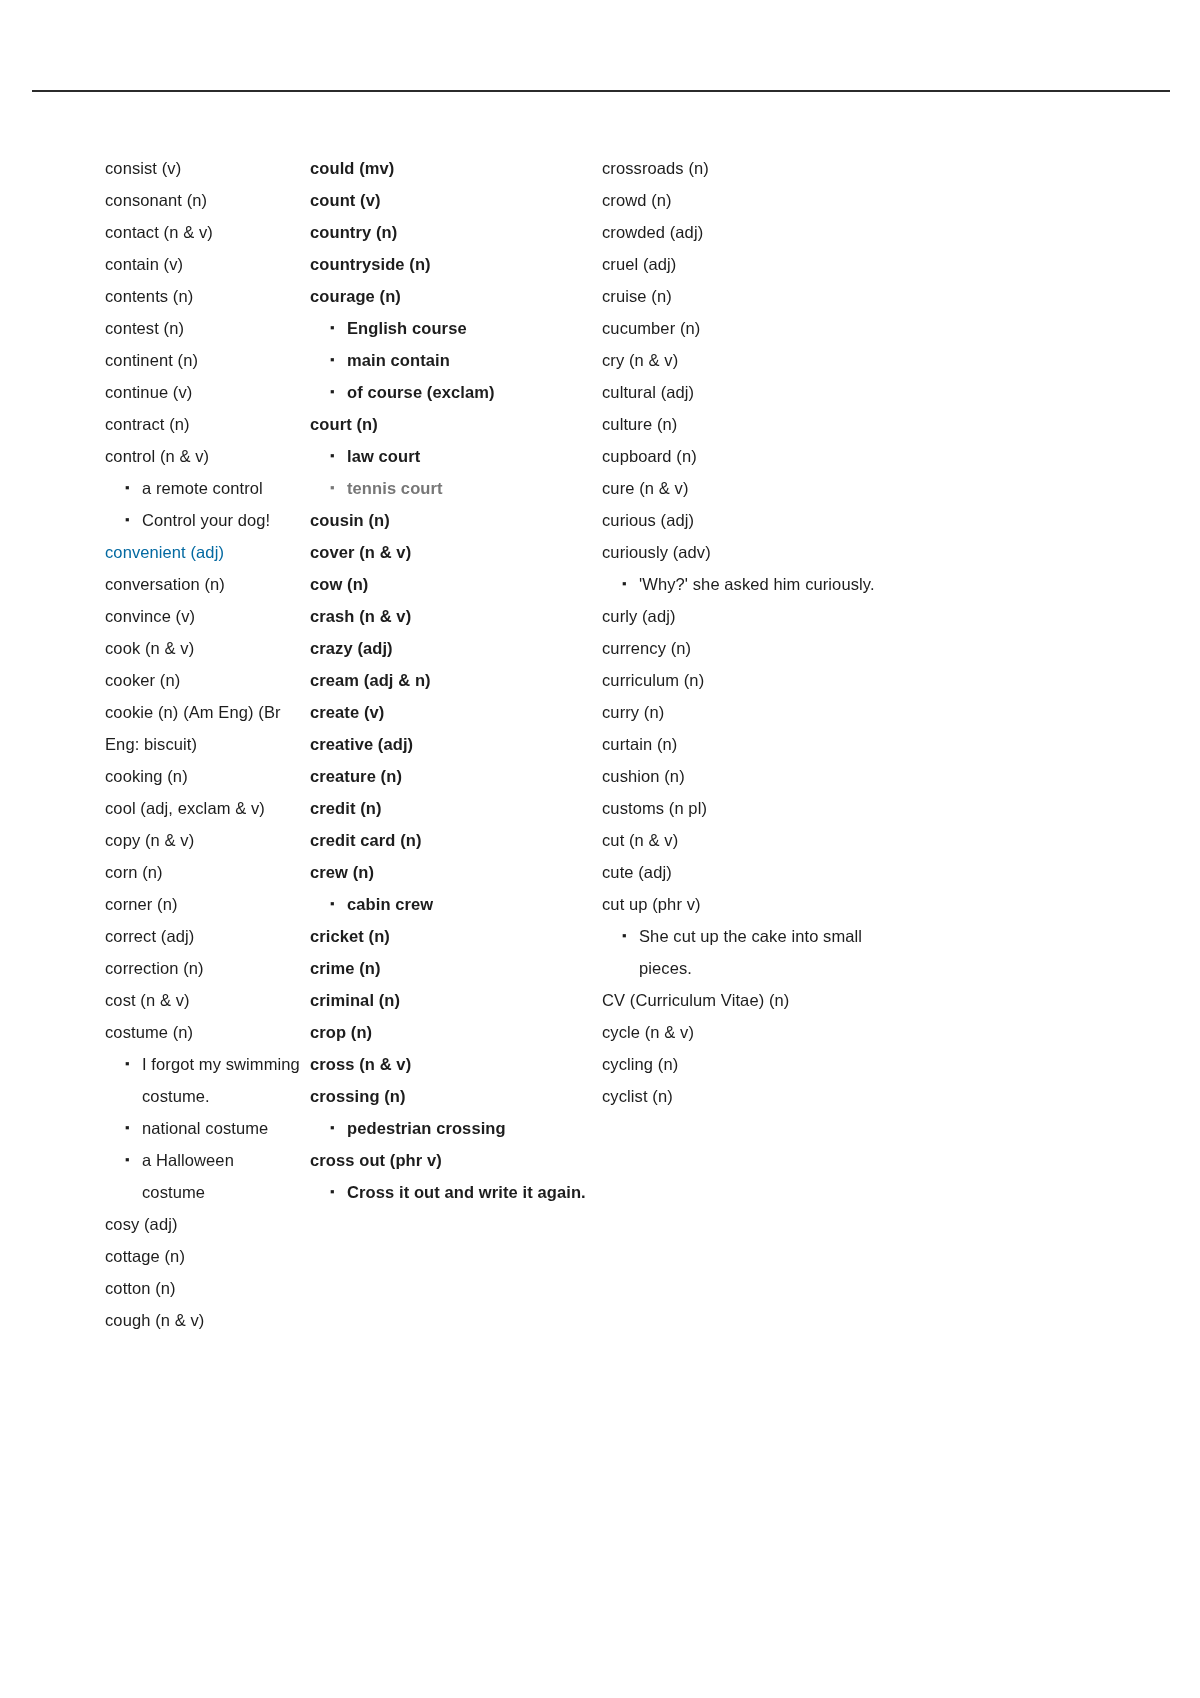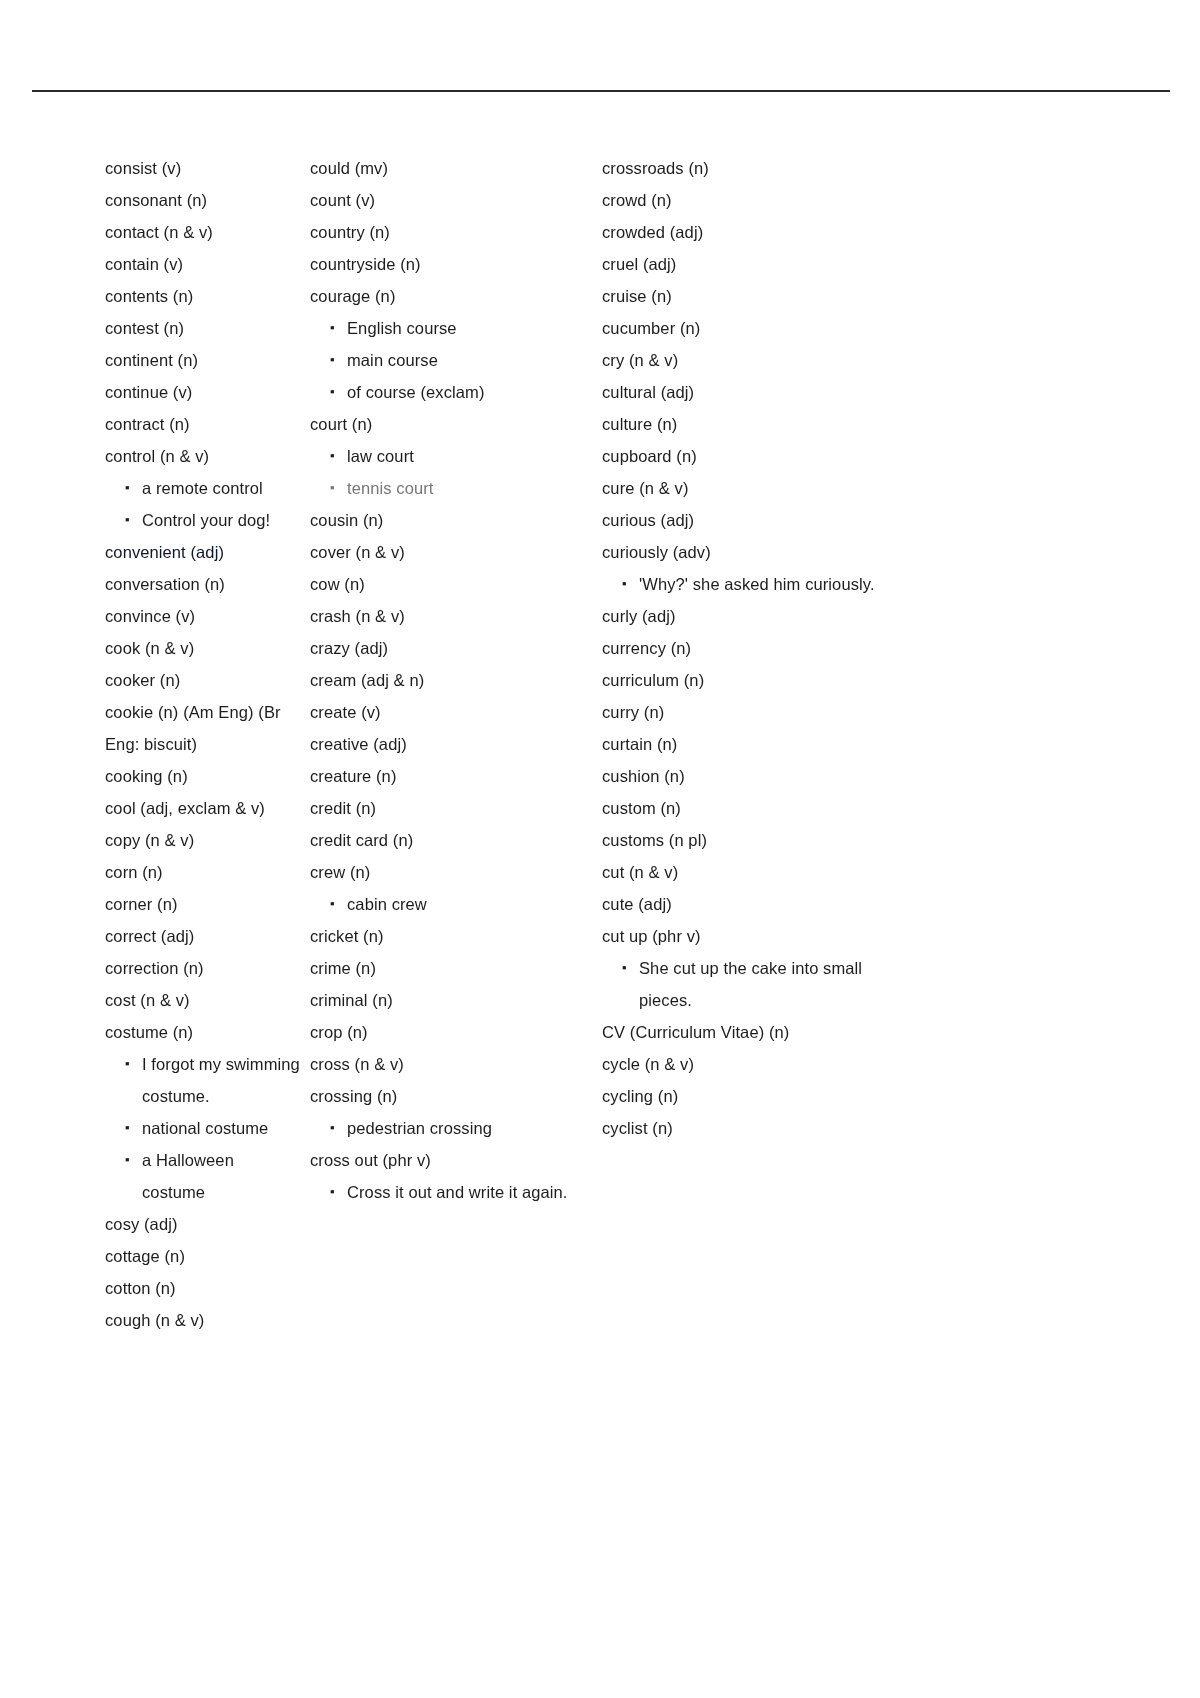--- a/index.html
+++ b/index.html
@@ -40,21 +40,21 @@
     width: 1200px;
     display: flex;
     flex-direction: row;
     align-items: flex-start;
   }
 
   .column {
     box-sizing: border-box;
   }
   .col-1 { width: 300px; padding-left: 105px; }
-  .col-2 { width: 298px; padding-left: 10px; }
+  .col-2 { width: 298px; padding-left: 10px; font-weight: bold; }
   .col-3 { width: 380px; padding-left: 4px; }
 
   ul.entry-list {
     list-style: none;
     margin: 0;
     padding: 0;
   }
 
   .entry {
     font-size: 16.5px;
@@ -82,21 +82,21 @@
 
   .example .bullet {
     position: absolute;
     left: 20px;
     top: 0;
     line-height: 32px;
     font-size: 13px;
   }
 
   
-  .faint { color: #0f172a; }
+  .faint { color: #0369a1; }
   .faint-strong { color: #777777; }
 </style>
 </head>
 <body>
 
 <div class="page">
 
   <div class="header-rule"></div>
 
   <div class="columns">
@@ -139,21 +139,21 @@
         </ul>
     </div>
     <div class="column col-2">
       <ul class="entry-list">
           <li class="entry">could  (mv)</li>
           <li class="entry">count  (v)</li>
           <li class="entry">country (n)</li>
           <li class="entry">countryside  (n)</li>
           <li class="entry">courage  (n)</li>
           <li class="example"><span class="bullet">▪</span><span>English course</span></li>
-          <li class="example"><span class="bullet">▪</span><span>main course</span></li>
+          <li class="example"><span class="bullet">▪</span><span>main contain</span></li>
           <li class="example"><span class="bullet">▪</span><span>of course (exclam)</span></li>
           <li class="entry">court (n)</li>
           <li class="example"><span class="bullet">▪</span><span>law court</span></li>
           <li class="example faint-strong"><span class="bullet">▪</span><span>tennis court</span></li>
           <li class="entry">cousin  (n)</li>
           <li class="entry">cover (n &amp; v)</li>
           <li class="entry">cow (n)</li>
           <li class="entry">crash (n &amp; v)</li>
           <li class="entry">crazy (adj)</li>
           <li class="entry">cream (adj &amp; n)</li>
@@ -190,21 +190,20 @@
           <li class="entry">cure (n &amp; v)</li>
           <li class="entry">curious  (adj)</li>
           <li class="entry">curiously (adv)</li>
           <li class="example"><span class="bullet">▪</span><span>'Why?' she asked him curiously.</span></li>
           <li class="entry">curly  (adj)</li>
           <li class="entry">currency (n)</li>
           <li class="entry">curriculum (n)</li>
           <li class="entry">curry (n)</li>
           <li class="entry">curtain (n)</li>
           <li class="entry">cushion (n)</li>
-          <li class="entry">custom (n)</li>
           <li class="entry">customs (n  pl)</li>
           <li class="entry">cut (n &amp; v)</li>
           <li class="entry">cute (adj)</li>
           <li class="entry">cut up (phr  v)</li>
           <li class="example"><span class="bullet">▪</span><span>She cut up the cake into small pieces.</span></li>
           <li class="entry">CV (Curriculum Vitae) (n)</li>
           <li class="entry">cycle (n &amp; v)</li>
           <li class="entry">cycling (n)</li>
           <li class="entry">cyclist (n)</li>
         </ul>

